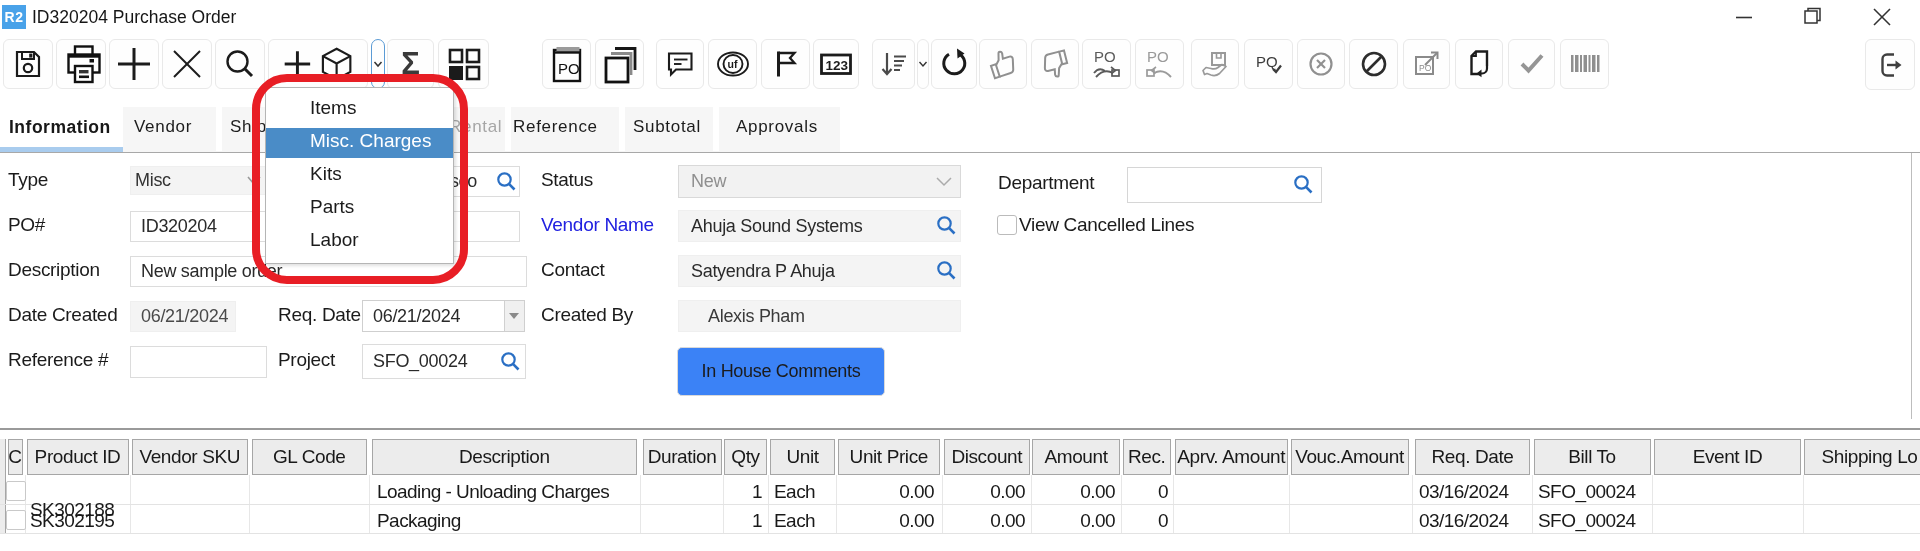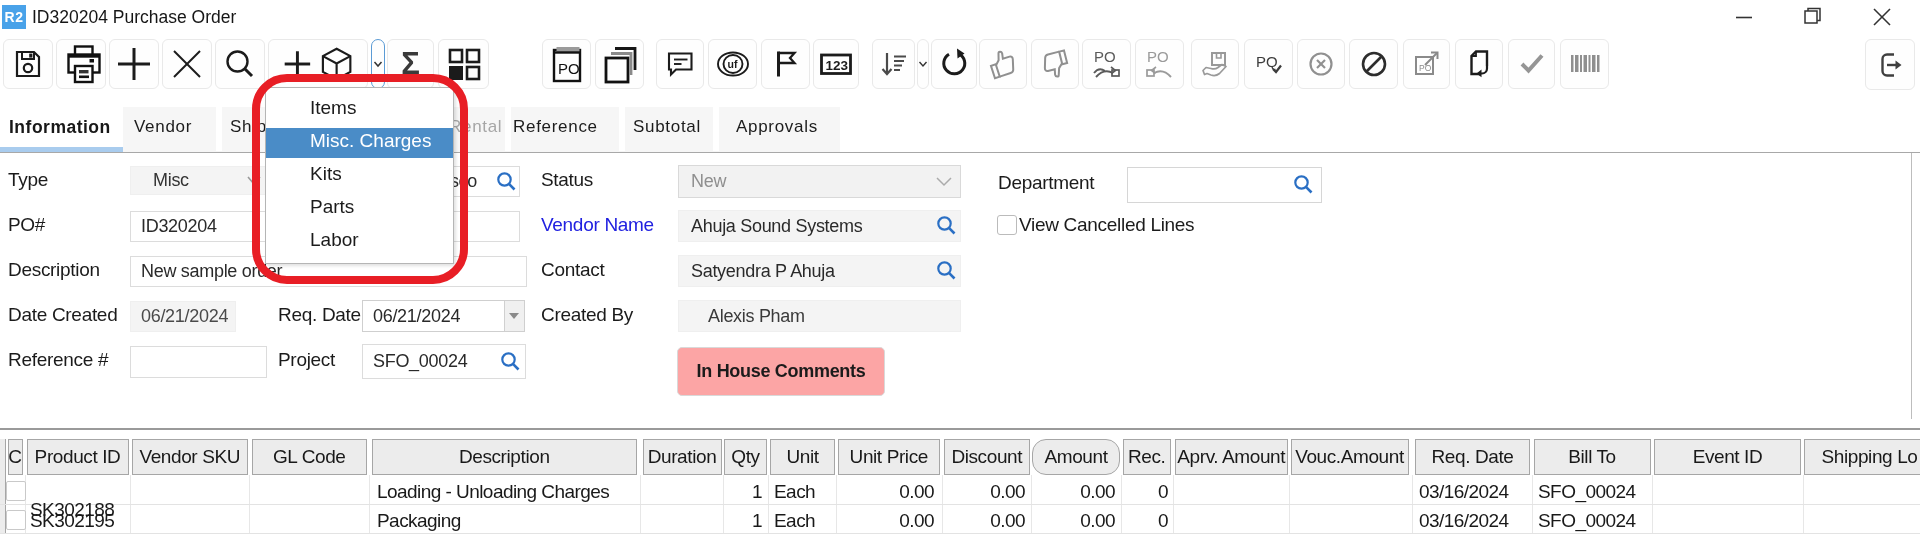--- a/index.html
+++ b/index.html
@@ -266,21 +266,21 @@
 <div class="abs" style="left:513px;top:117px;font-size:17px;color:#1c1c1c;letter-spacing:0.7px;">Reference</div>
 <div class="abs" style="left:633px;top:117px;font-size:17px;color:#1c1c1c;letter-spacing:0.7px;">Subtotal</div>
 <div class="abs" style="left:736px;top:117px;font-size:17px;color:#1c1c1c;letter-spacing:0.7px;">Approvals</div>
 
 <div class="lbl" style="left:8px;top:169px;">Type</div>
 <div class="lbl" style="left:8px;top:214px;">PO#</div>
 <div class="lbl" style="left:8px;top:259px;">Description</div>
 <div class="lbl" style="left:8px;top:304px;">Date Created</div>
 <div class="lbl" style="left:8px;top:349px;">Reference #</div>
 
-<div class="fld gray" style="left:130px;top:166px;width:138px;height:29px;padding-left:22px;color:#333;">Misc</div>
+<div class="fld gray" style="left:130px;top:166px;width:138px;height:29px;padding-left:4px;color:#333;">Misc</div>
 <svg class="abs" style="left:246px;top:174px;" width="16" height="14" viewBox="0 0 16 14">
     <path d="M2,3 L8,10 L14,3" fill="none" stroke="#9a9a9a" stroke-width="1.6"></path>
   </svg>
 <div class="fld white" style="left:280px;top:166px;width:240px;height:31px;justify-content:flex-end;padding-right:42px;color:#2a2a2a;">San Francisco</div>
 <div class="fld white" style="left:130px;top:211px;width:390px;height:31px;padding-left:10px;">ID320204</div>
 <div class="fld white" style="left:130px;top:256px;width:397px;height:31px;padding-left:10px;">New sample order</div>
 <div class="fld gray" style="left:130px;top:301px;width:106px;height:31px;padding-left:10px;color:#4a4a4a;">06/21/2024</div>
 <div class="lbl" style="left:278px;top:304px;">Req. Date</div>
 <div class="fld white" style="left:362px;top:300px;width:163px;height:32px;padding-left:10px;border-color:#cfcfcf;">06/21/2024</div>
 <div class="abs" style="left:504px;top:301px;width:20px;height:30px;background:#f0f0f0;border-left:1px solid #d0d0d0;"></div>
@@ -302,21 +302,21 @@
   </svg>
 <div class="fld gray" style="left:678px;top:210px;width:283px;height:32px;padding-left:12px;">Ahuja Sound Systems</div>
 <div class="fld gray" style="left:678px;top:255px;width:283px;height:32px;padding-left:12px;">Satyendra P Ahuja</div>
 <div class="fld gray" style="left:678px;top:300px;width:283px;height:32px;padding-left:29px;color:#3a3a3a;">Alexis Pham</div>
 
 <div class="lbl" style="left:998px;top:172px;">Department</div>
 <div class="fld" style="left:1127px;top:167px;width:195px;height:36px;background:#fff;border:1px solid #d6d6d6;"></div>
 <div class="abs" style="left:997px;top:215px;width:20px;height:20px;background:#fff;border:1px solid #bbb;border-radius:3px;"></div>
 <div class="lbl" style="left:1019px;top:214px;">View Cancelled Lines</div>
 
-<div class="abs" style="left:677px;top:347px;width:208px;height:49px;background:#fca5a5;border:1px solid #d9d9d9;border-radius:5px;font-size:18px;letter-spacing:-0.3px;color:#1b1b1b;display:flex;align-items:center;justify-content:center;font-weight:bold;">In House Comments</div>
+<div class="abs" style="left:677px;top:347px;width:208px;height:49px;background:#3b82f6;border:1px solid #d9d9d9;border-radius:5px;font-size:18px;letter-spacing:-0.3px;color:#1b1b1b;display:flex;align-items:center;justify-content:center;">In House Comments</div>
 
 <div class="abs" style="left:1911px;top:153px;width:1px;height:266px;background:#bdbdbd;"></div>
 
 <svg class="magicon" style="left:496px;top:171px;" viewBox="0 0 21 21">
     <circle cx="8.5" cy="8.5" r="6.2" fill="none" stroke="#2a6fc4" stroke-width="2.2"></circle>
     <line x1="13.2" y1="13.2" x2="18.5" y2="18.5" stroke="#2a6fc4" stroke-width="2.6"></line>
   </svg>
 <svg class="magicon" style="left:936px;top:215px;" viewBox="0 0 21 21">
     <circle cx="8.5" cy="8.5" r="6.2" fill="none" stroke="#2a6fc4" stroke-width="2.2"></circle>
     <line x1="13.2" y1="13.2" x2="18.5" y2="18.5" stroke="#2a6fc4" stroke-width="2.6"></line>
@@ -351,21 +351,21 @@
 <div class="hdrcell" style="left:7.5px;width:15px;">C</div>
 <div class="hdrcell" style="left:26.5px;width:102px;">Product ID</div>
 <div class="hdrcell" style="left:132px;width:115.5px;">Vendor SKU</div>
 <div class="hdrcell" style="left:251.5px;width:115.5px;">GL Code</div>
 <div class="hdrcell" style="left:371.5px;width:265.5px;">Description</div>
 <div class="hdrcell" style="left:642.5px;width:79px;">Duration</div>
 <div class="hdrcell" style="left:724px;width:43px;">Qty</div>
 <div class="hdrcell" style="left:770px;width:65px;">Unit</div>
 <div class="hdrcell" style="left:837.5px;width:102.5px;">Unit Price</div>
 <div class="hdrcell" style="left:944px;width:85.5px;">Discount</div>
-<div class="hdrcell" style="left:1032px;width:88px;border-radius:14px;">Amount</div>
+<div class="hdrcell" style="left:1032px;width:88px;">Amount</div>
 <div class="hdrcell" style="left:1122.5px;width:48.5px;">Rec.</div>
 <div class="hdrcell" style="left:1174.5px;width:113.5px;">Aprv. Amount</div>
 <div class="hdrcell" style="left:1290.5px;width:118px;">Vouc.Amount</div>
 <div class="hdrcell" style="left:1415px;width:115px;">Req. Date</div>
 <div class="hdrcell" style="left:1533.5px;width:117px;">Bill To</div>
 <div class="hdrcell" style="left:1654px;width:147px;">Event ID</div>
 <div class="hdrcell" style="left:1804px;width:131px;">Shipping Lo</div>
 <div class="vline" style="left:24.5px;"></div>
 <div class="vline" style="left:130.3px;"></div>
 <div class="vline" style="left:249.4px;"></div>

